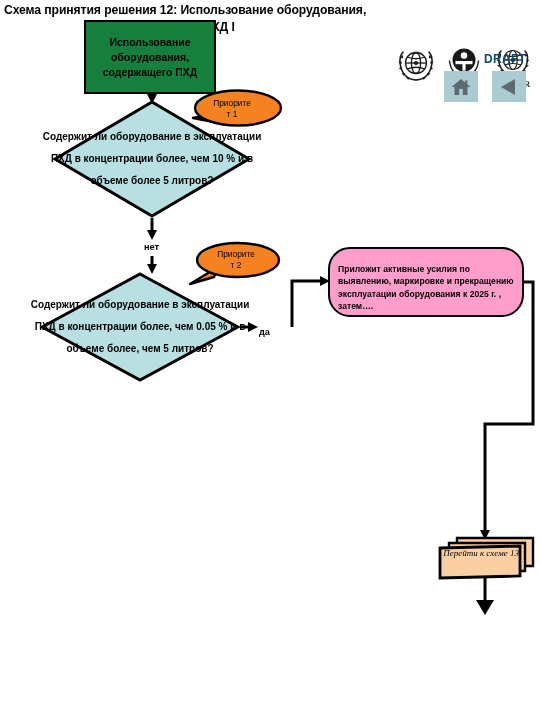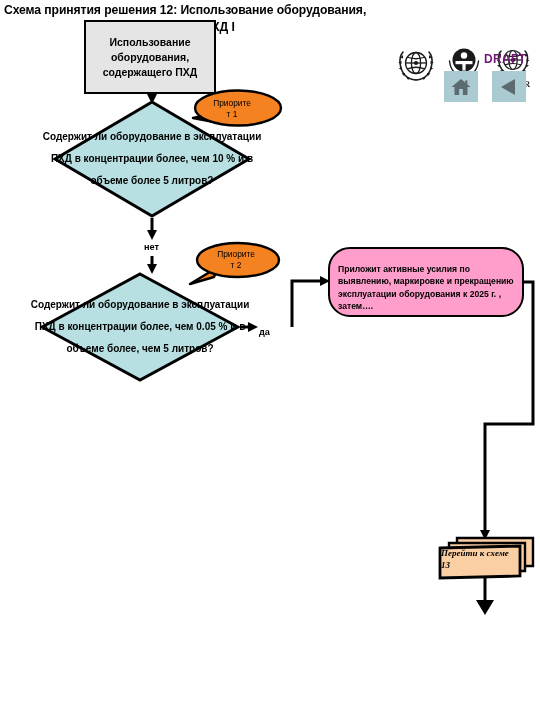--- a/index.html
+++ b/index.html
@@ -17,31 +17,31 @@
   .logo{position:absolute;top:2px;width:44px;height:42px;}
   .logo svg{display:block;}
   .logo .cap{position:absolute;left:0;bottom:-1px;width:100%;text-align:center;
              font-size:8.5px;font-weight:bold;letter-spacing:0.4px;color:#2b2b2b;
              font-family:"Liberation Serif","DejaVu Serif",serif;}
   #logo-un{left:0px;}
   #logo-unep{left:48px;}
   #logo-unitar{left:97px;}
 
   .draft{position:absolute;left:484px;top:52px;font-size:12px;font-weight:bold;
-         color:#701a75;letter-spacing:0.3px;}
+         color:#0c4a6e;letter-spacing:0.3px;}
 
   .navbtn{position:absolute;width:34px;height:31px;background:#aacbd2;
           display:flex;align-items:center;justify-content:center;}
   #nav-home{left:444px;top:71px;}
   #nav-back{left:492px;top:71px;}
   .navbtn svg{display:block;}
 
   
   .startbox{position:absolute;left:84px;top:20px;width:132px;height:74px;
-            background:#e5e5e5;border:2px solid #000;box-sizing:border-box;
+            background:#15803d;border:2px solid #000;box-sizing:border-box;
             display:flex;align-items:center;justify-content:center;text-align:center;
             font-size:10.5px;font-weight:bold;line-height:15px;padding:1px 3px;}
 
   
   .diamond{position:absolute;}
   .diamond .shape{position:absolute;left:0;top:0;width:100%;height:100%;}
   .diamond .dtext{position:absolute;left:0;top:0;width:100%;height:100%;
                   display:flex;align-items:center;justify-content:center;text-align:center;
                   font-size:10px;font-weight:bold;line-height:22px;}
   #diamond-1{left:53px;top:100px;width:198px;height:118px;}
@@ -61,22 +61,22 @@
   
   .pinkbox{position:absolute;left:328px;top:247px;width:196px;height:70px;
            background:#ff9ecb;border:2px solid #000;border-radius:22px;
            box-sizing:border-box;display:flex;align-items:flex-end;
            font-size:8.6px;font-weight:bold;line-height:12.6px;padding:2px 8px;}
   .pinkbox span{display:block;width:100%;}
 
   
   .docstack{position:absolute;left:437px;top:536px;width:98px;height:48px;}
   .docstack svg{display:block;}
-  .docstack .dlabel{position:absolute;left:4px;top:11px;width:78px;text-align:left;
-                    font-size:9px;font-weight:bold;font-style:italic;line-height:12px;
+  .docstack .dlabel{position:absolute;left:4px;top:11px;width:78px;text-align:right;
+                    font-size:9px;font-weight:normal;font-style:italic;line-height:12px;
                     font-family:"Liberation Serif","DejaVu Serif",serif;}
 
   
   .edgelabel{position:absolute;font-size:9.2px;font-weight:bold;}
   #label-net{left:144px;top:242px;}
   #label-da{left:259px;top:327px;}
 
   
   .wires{position:absolute;left:0;top:0;width:540px;height:720px;}
 </style>

